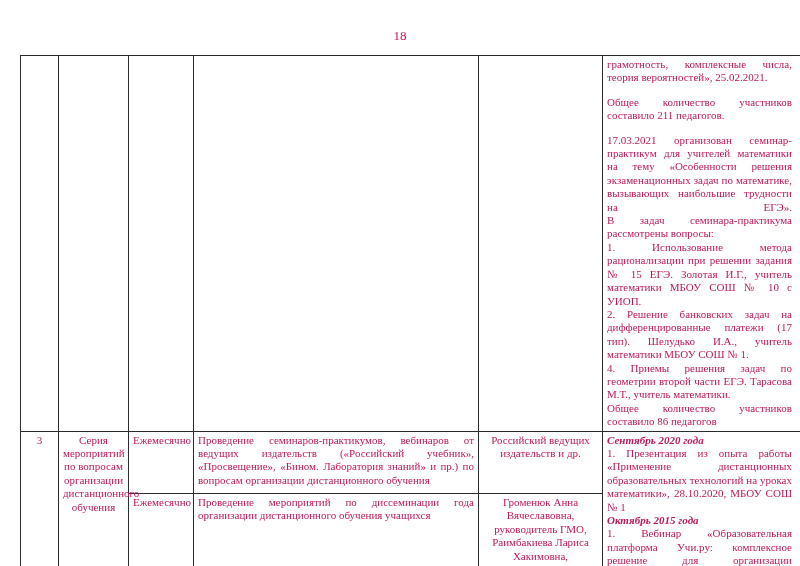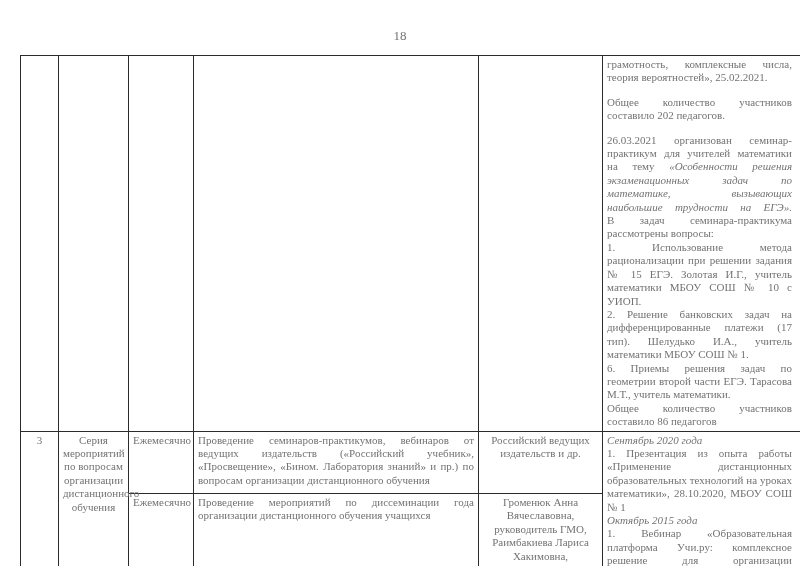--- a/index.html
+++ b/index.html
@@ -6,21 +6,21 @@
     margin: 0;
     padding: 0;
     background: #ffffff;
   }
   .page {
     position: relative;
     width: 800px;
     height: 566px;
     background: #ffffff;
     font-family: "Liberation Serif", "DejaVu Serif", serif;
-    color: #737373;
+    color: #be185d;
     overflow: hidden;
   }
   .page-number {
     position: absolute;
     top: 28px;
     left: 0;
     width: 800px;
     text-align: center;
     font-size: 13px;
     font-family: "Liberation Serif", "DejaVu Serif", serif;
@@ -62,25 +62,24 @@
   .p {
     margin: 0 4px 0 0;
   }
   .p + .p {
     margin-top: 0;
   }
   .spacer {
     height: 11px;
   }
   .italic {
-    font-style: italic;
   }
   .bold-italic {
     font-style: italic;
-    font-weight: normal;
+    font-weight: bold;
   }
   .num-cell {
     text-align: center;
     vertical-align: middle;
     font-size: 11px;
   }
   .justify-block {
     text-align: justify;
     text-align-last: left;
   }
@@ -109,27 +108,27 @@
 
       <tr>
         <td class="num-cell"></td>
         <td class="cell-center cell-middle"></td>
         <td class="cell-center cell-middle"></td>
         <td class="cell-justify"></td>
         <td class="cell-center"></td>
         <td class="cell-justify">
           <div class="justify-block p">грамотность, комплексные числа, теория вероятностей», 25.02.2021.</div>
           <div class="spacer"></div>
-          <div class="justify-block p">Общее количество участников составило 202 педагогов.</div>
+          <div class="justify-block p">Общее количество участников составило 211 педагогов.</div>
           <div class="spacer"></div>
-          <div class="justify-force p"><span>26.03.2021 организован семинар-практикум для учителей математики на тему </span><span class="italic">«Особенности решения экзаменационных задач по математике, вызывающих наибольшие трудности на ЕГЭ».</span></div>
+          <div class="justify-force p"><span>17.03.2021 организован семинар-практикум для учителей математики на тему </span><span class="italic">«Особенности решения экзаменационных задач по математике, вызывающих наибольшие трудности на ЕГЭ».</span></div>
           <div class="justify-block p">В задач семинара-практикума рассмотрены вопросы:</div>
           <div class="justify-block p">1. Использование метода рационализации при решении задания № 15 ЕГЭ. Золотая И.Г., учитель математики МБОУ СОШ № 10 с УИОП.</div>
           <div class="justify-block p">2. Решение банковских задач на дифференцированные платежи (17 тип). Шелудько И.А., учитель математики МБОУ СОШ № 1.</div>
-          <div class="justify-block p">6. Приемы решения задач по геометрии второй части ЕГЭ. Тарасова М.Т., учитель математики.</div>
+          <div class="justify-block p">4. Приемы решения задач по геометрии второй части ЕГЭ. Тарасова М.Т., учитель математики.</div>
           <div class="justify-block p">Общее количество участников составило 86 педагогов</div>
         </td>
       </tr>
 
       <tr>
         <td class="num-cell" rowspan="2">3</td>
         <td class="cell-center cell-middle" rowspan="2">Серия мероприятий по вопросам организации дистанционного обучения</td>
         <td class="cell-center cell-middle">Ежемесячно</td>
         <td class="cell-justify">
           <div class="justify-block">Проведение семинаров-практикумов, вебинаров от ведущих издательств («Российский учебник», «Просвещение», «Бином. Лаборатория знаний» и пр.) по вопросам организации дистанционного обучения</div>

